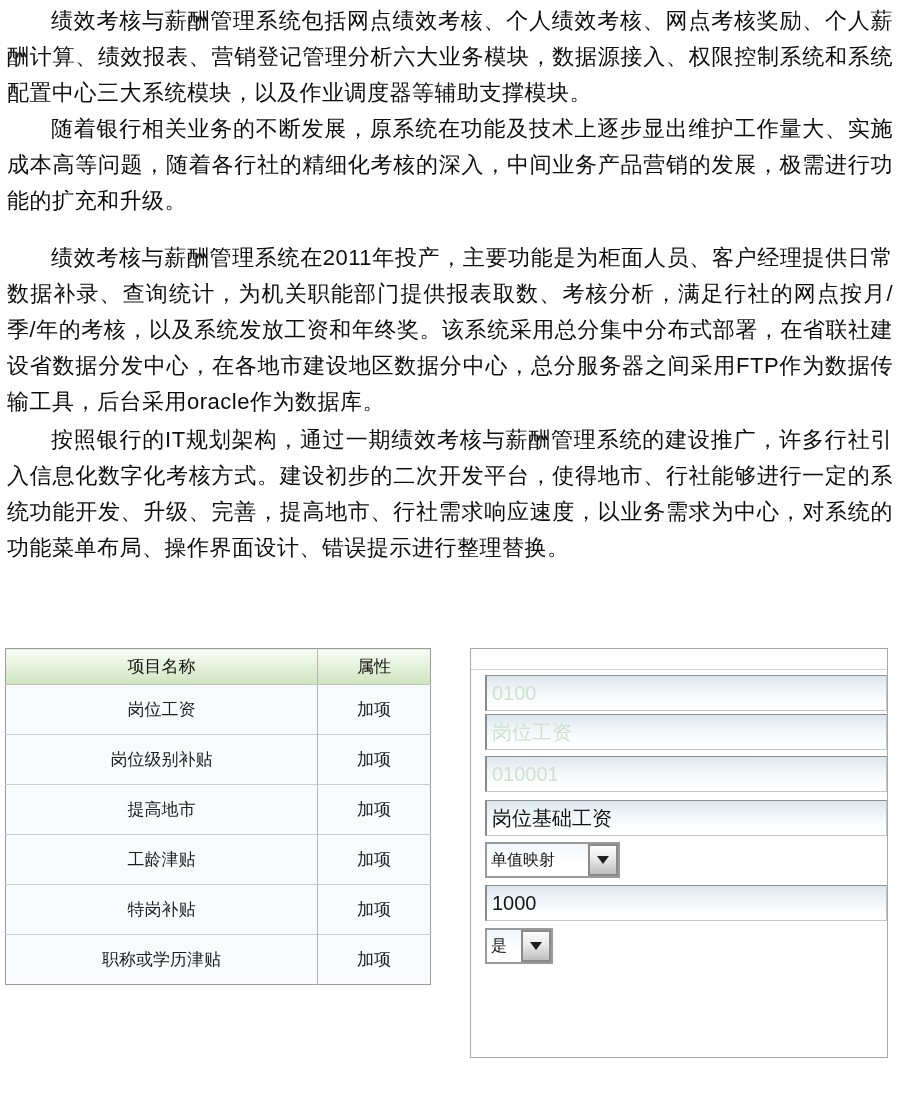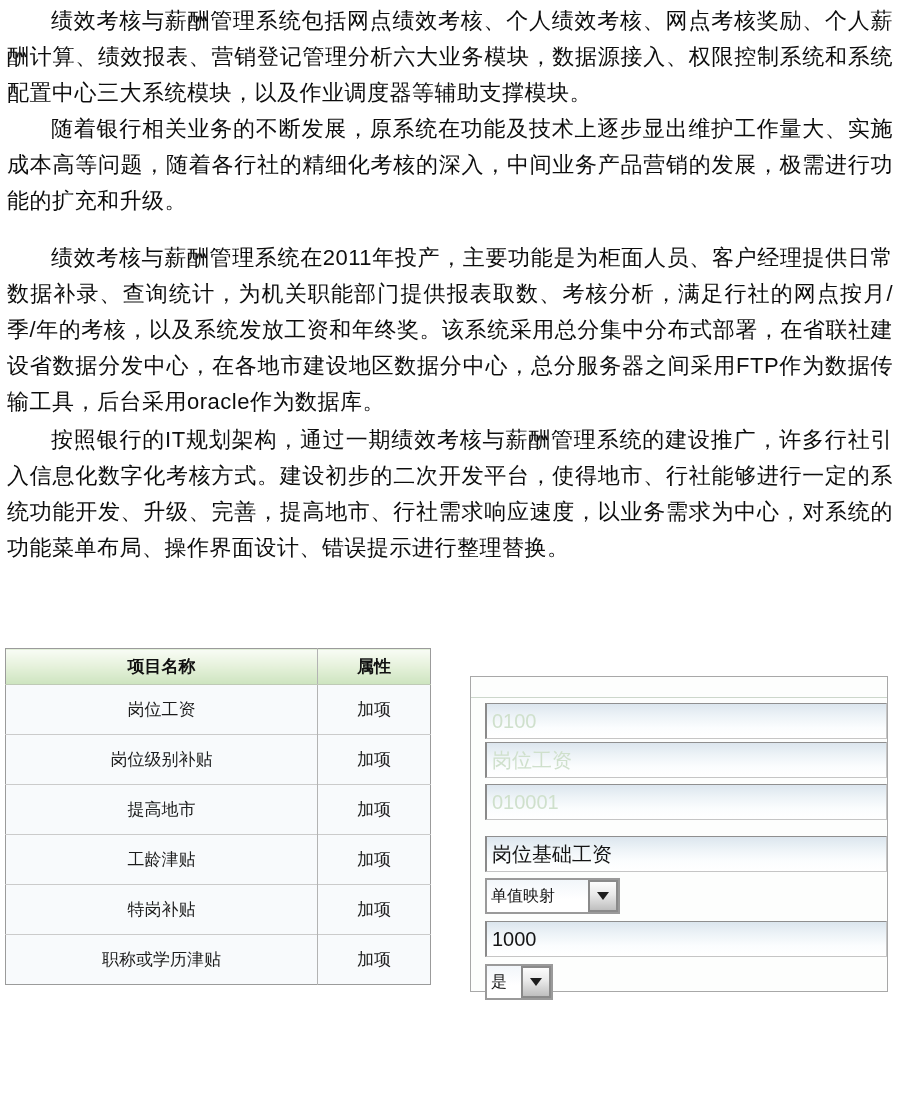--- a/index.html
+++ b/index.html
@@ -20,47 +20,47 @@
 
   
   table.items{
     position:absolute;left:5px;top:648px;width:425px;
     border-collapse:collapse;background:#f8fafc;
     border:1px solid #9b9b9b;table-layout:fixed;
   }
   table.items col.c1{width:312px;}
   table.items col.c2{width:113px;}
   table.items th{
-    height:33px;font-size:17px;font-weight:bold;color:#111;
+    height:33px;font-size:17px;font-weight:normal;color:#111;
     background:linear-gradient(180deg,#f8fcf5 0%,#e7f2dd 45%,#cde4bf 100%);
     border-bottom:1px solid #bfcab6;text-align:center;
   }
   table.items td{
     height:47px;font-size:17px;color:#1c1c1c;text-align:center;
     border-top:1px solid #cbcbcb;background:#f8fafc;
   }
   table.items th + th, table.items td + td{border-left:1px solid #b3b3b3;}
 
   
   .form-panel{
-    position:absolute;left:470px;top:676px;width:418px;height:316px;
+    position:absolute;left:470px;top:648px;width:418px;height:410px;
     box-sizing:border-box;border:1px solid #a8a8a8;background:#fdfefd;
   }
   .panel-top{height:20px;border-bottom:1px solid #ccd7cb;background:#fdfefd;}
   .fld{
     display:block;box-sizing:border-box;width:402px;height:36px;
     margin-left:14px;padding:0 5px;
     border:1px solid #c5c5c5;border-top:1px solid #8f8f8f;border-left:2px solid #8a8a8a;
     background:linear-gradient(180deg,#dce6ee 0%,#edf3f7 35%,#fbfdfe 70%,#ffffff 100%);
     font-size:20px;font-family:inherit;outline:none;
   }
   .fld.ghost{color:#cfe0cc;}
   .fld.live{color:#141414;}
   .mt5{margin-top:5px;} .mt3{margin-top:3px;} .mt6{margin-top:6px;}
-  .mt9{margin-top:16px;} .mt7{margin-top:7px;}
+  .mt9{margin-top:8px;} .mt7{margin-top:7px;}
 
   .combo{
     display:inline-flex;align-items:stretch;box-sizing:border-box;height:36px;
     margin-left:14px;border:2px solid #9a9a9a;background:linear-gradient(180deg,#eef3f8,#ffffff);
   }
   .combo .txt{
     display:flex;align-items:center;padding:0 4px;font-size:16px;color:#111;
     background:linear-gradient(180deg,#f2f6fa 0%,#ffffff 60%);
   }
   .combo.mapping .txt{width:93px;}

